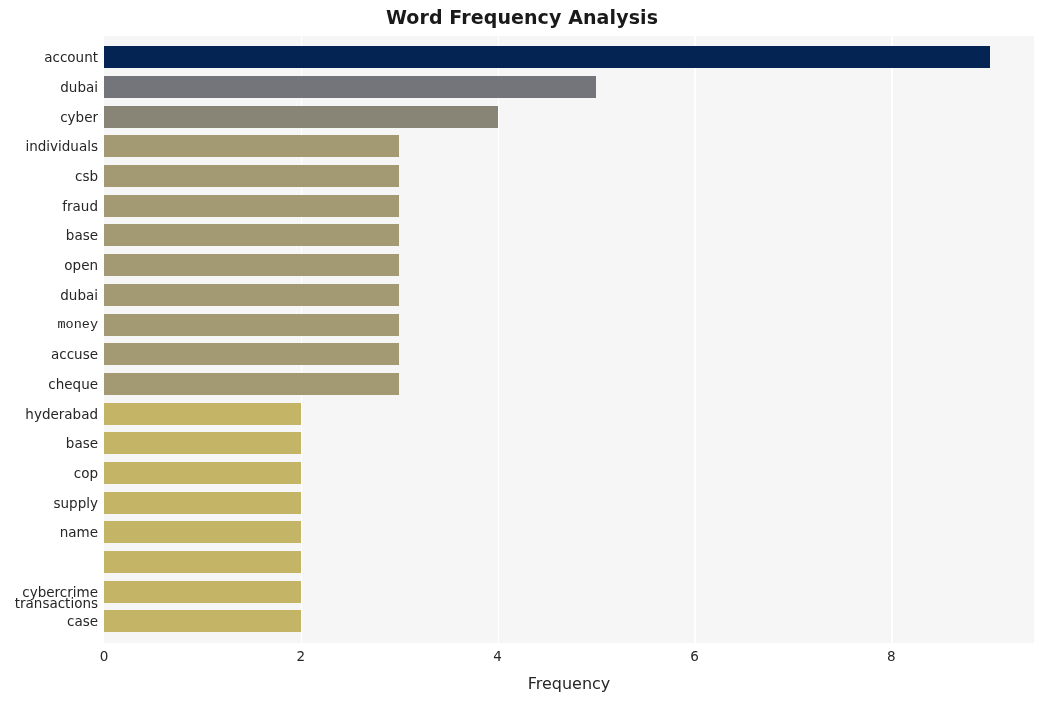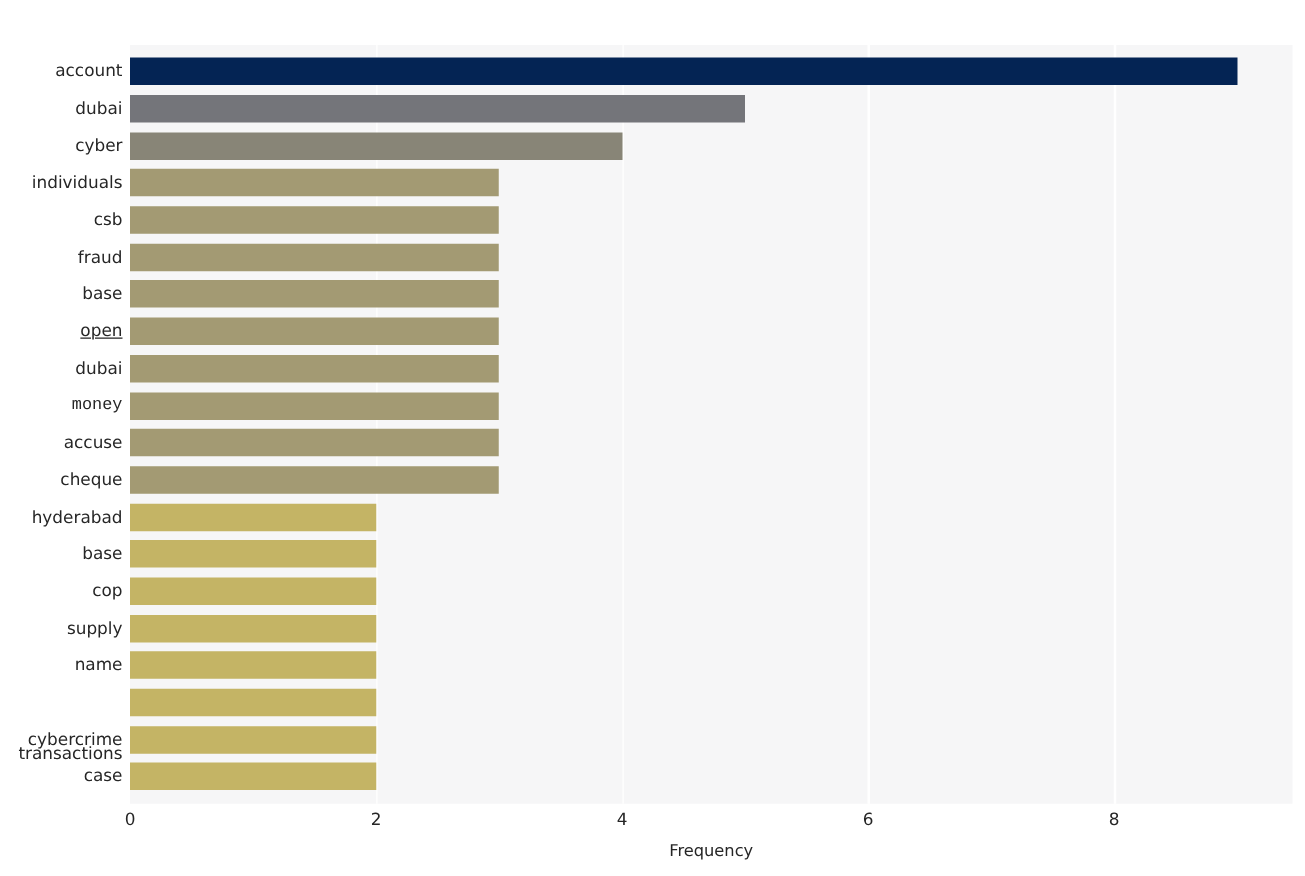--- a/index.html
+++ b/index.html
@@ -92,29 +92,30 @@
     color: #262626;
     transform: translateX(-50%);
     line-height: 16px;
   }
   .xaxis-title {
     position: absolute;
     left: 104px;
     top: 674px;
     width: 930px;
     text-align: center;
-    font-size: 13px;
+    font-size: 16px;
     color: #262626;
   }
 </style>
 </head>
 <body>
 
 <div class="figure">
 
+  <div class="chart-title">Word Frequency Analysis</div>
 
   <div class="plot-area">
     <div class="gridlines">
         <div class="gridline-v" style="left: 196.825px; background: rgb(255, 255, 255);"></div>
         <div class="gridline-v" style="left: 393.651px; background: rgb(255, 255, 255);"></div>
         <div class="gridline-v" style="left: 590.476px; background: rgb(255, 255, 255);"></div>
         <div class="gridline-v" style="left: 787.302px; background: rgb(255, 255, 255);"></div>
       </div>
     <div class="bars-layer">
         <div class="bar" title="account: 9" style="top: 10.3711px; width: 885.714px; background: rgb(4, 36, 84);"></div>
@@ -141,21 +142,21 @@
   </div>
 
   <div class="ylabels">
       <div class="ylabel" style="top: 14.3711px;">account</div>
       <div class="ylabel" style="top: 44.0533px; padding-left: 44px;">dubai</div>
       <div class="ylabel" style="top: 73.7355px;">cyber</div>
       <div class="ylabel" style="top: 103.418px;">individuals</div>
       <div class="ylabel" style="top: 133.1px;">csb</div>
       <div class="ylabel" style="top: 162.782px;">fraud</div>
       <div class="ylabel" style="top: 192.464px;">base</div>
-      <div class="ylabel" style="top: 222.146px; text-decoration: underline;">open</div>
+      <div class="ylabel" style="top: 222.146px;">open</div>
       <div class="ylabel" style="top: 251.828px;">dubai</div>
       <div class="ylabel" style="top: 281.511px; font-family: Liberation Mono, monospace;">money</div>
       <div class="ylabel" style="top: 311.193px;">accuse</div>
       <div class="ylabel" style="top: 340.875px;">cheque</div>
       <div class="ylabel" style="top: 370.557px;">hyderabad</div>
       <div class="ylabel" style="top: 400.239px;">base</div>
       <div class="ylabel" style="top: 429.921px;">cop</div>
       <div class="ylabel" style="top: 459.603px;">supply</div>
       <div class="ylabel" style="top: 489.286px;">name</div>
       <div class="ylabel" style="top: 548px; margin-top: 12px;">transactions</div>

